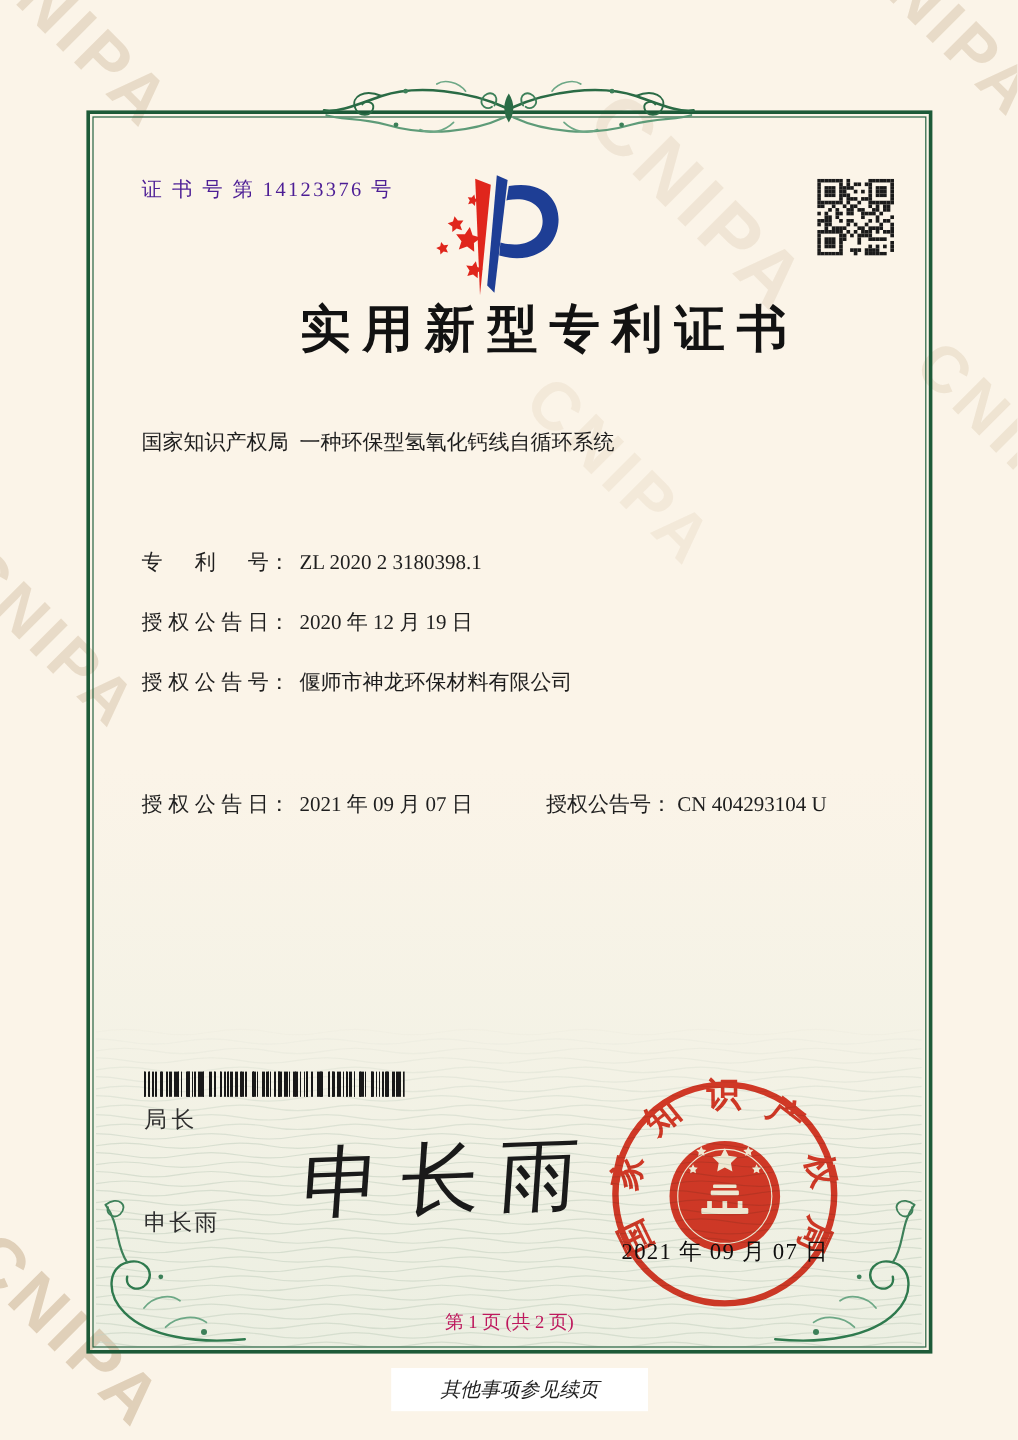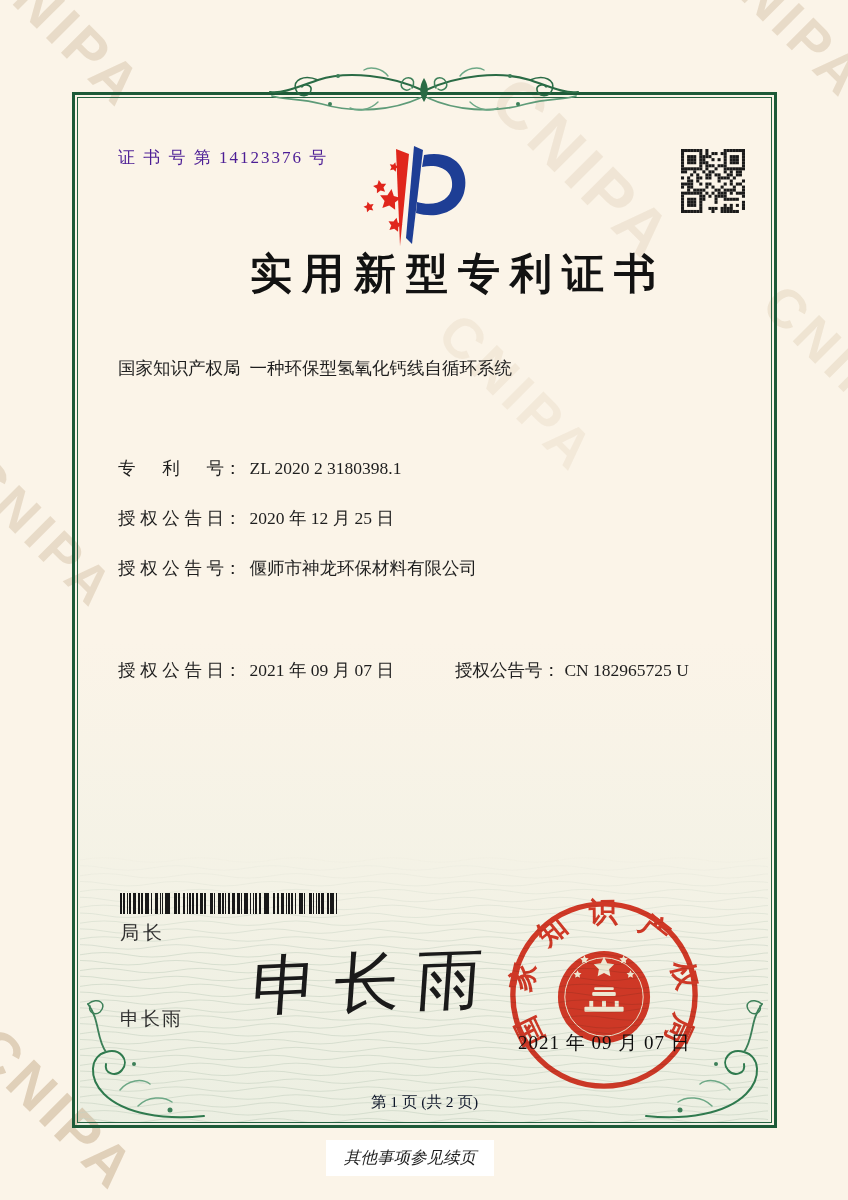--- a/index.html
+++ b/index.html
@@ -37,22 +37,22 @@
       repeating-linear-gradient(90deg,#181818 0 1px,transparent 1px 7px);}
   .btitle{left:120px;top:920px;font-size:19px;letter-spacing:4px;color:#2e2e2e;
           font-family:"Liberation Sans","DejaVu Sans",sans-serif;}
   .bname{left:120px;top:1006px;font-size:19px;letter-spacing:2px;color:#2e2e2e;
          font-family:"Liberation Sans","DejaVu Sans",sans-serif;}
   .sig{left:252px;top:938px;font-size:66px;letter-spacing:16px;color:#1a1a1a;
        transform:rotate(-2deg) skewX(-6deg);z-index:5;}
   #sealsvg{position:absolute;left:506px;top:897px;width:196px;height:196px;z-index:6;
            mix-blend-mode:multiply;opacity:.95;}
   .sealdate{left:518px;top:1030px;font-size:19px;letter-spacing:1px;color:#0e0e0e;z-index:7;white-space:nowrap;}
-  .pagenum{left:72px;top:1092px;width:705px;text-align:center;font-size:15.5px;color:#0f172a;}
-  .notebox{left:326px;top:1140px;width:168px;height:36px;line-height:36px;background:#ffffff;
+  .pagenum{left:72px;top:1092px;width:705px;text-align:center;font-size:15.5px;color:#be185d;}
+  .notebox{left:326px;top:1140px;width:214px;height:36px;line-height:36px;background:#ffffff;
            text-align:center;font-size:16.5px;font-style:italic;color:#1f1f1f;}
   #logosvg{position:absolute;left:352px;top:145px;width:128px;height:106px;z-index:5;}
   #qrsvg{position:absolute;left:681px;top:149px;width:64px;height:64px;z-index:5;}
 </style>
 </head>
 <body>
 
 <div class="page">
 
   <div class="tint"></div>
@@ -399,29 +399,29 @@
 
   <div class="c title">实用新型专利证书</div>
 
   <div class="frow" style="top:356px">
     <span class="flabel">国家知识产权局</span><span>：</span><span class="fval">一种环保型氢氧化钙线自循环系统</span>
   </div>
   <div class="frow" style="top:456px">
     <span class="flabel">专利号</span><span>：</span><span class="fval">ZL 2020 2 3180398.1</span>
   </div>
   <div class="frow" style="top:506px">
-    <span class="flabel">授权公告日</span><span>：</span><span class="fval">2020 年 12 月 25 日</span>
+    <span class="flabel">授权公告日</span><span>：</span><span class="fval">2020 年 12 月 19 日</span>
   </div>
   <div class="frow" style="top:556px">
     <span class="flabel">授权公告号</span><span>：</span><span class="fval">偃师市神龙环保材料有限公司</span>
   </div>
   <div class="frow" style="top:658px">
     <span class="flabel">授权公告日</span><span>：</span><span class="fval">2021 年 09 月 07 日</span>
     <span class="fpair2">
-      <span>授权公告号</span><span>：</span> <span>CN 182965725 U</span>
+      <span>授权公告号</span><span>：</span> <span>CN 404293104 U</span>
     </span>
   </div>
 
 
   <div class="c barcode"></div>
 
   <div class="c btitle">局长</div>
   <div class="c bname">申长雨</div>
   <div class="c sig">申长雨</div>
 

